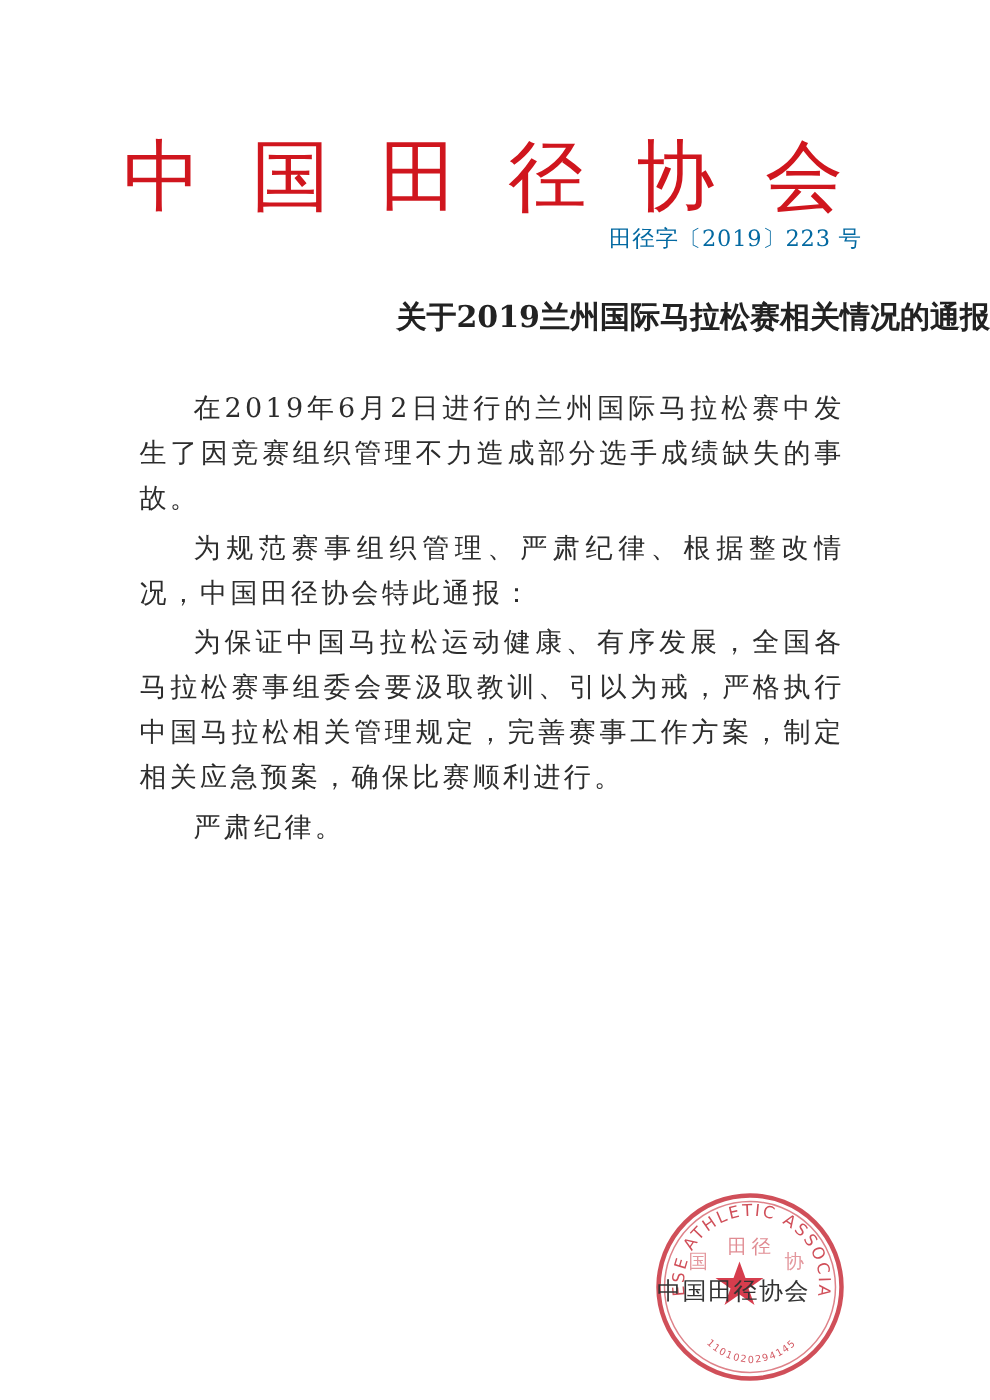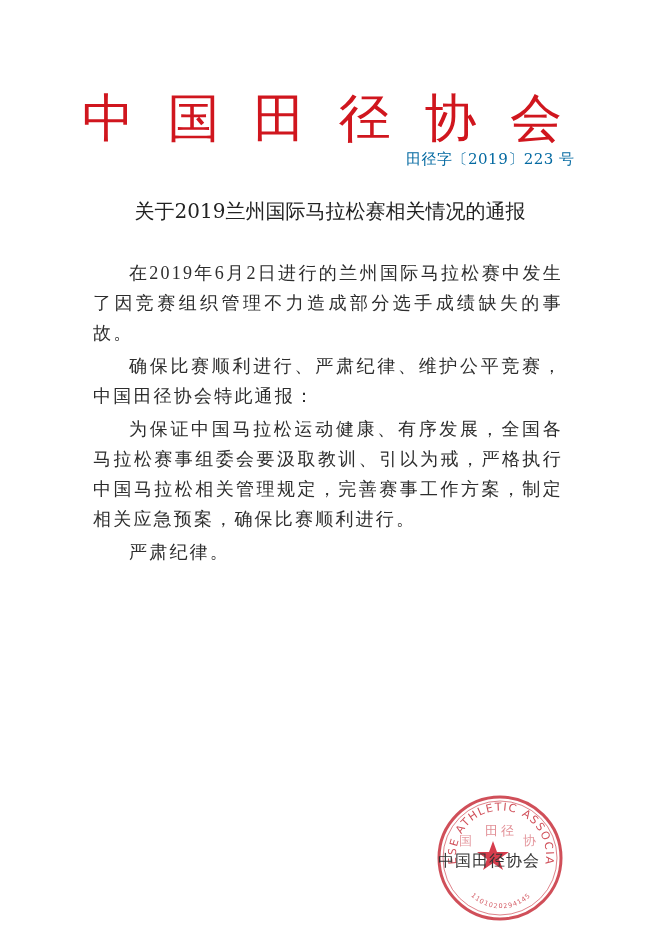--- a/index.html
+++ b/index.html
@@ -35,39 +35,39 @@
       left: 406px;
       font-size: 15px;
       color: #0369a1;
       letter-spacing: 0.5px;
     }
     .doc-subject {
       position: absolute;
       top: 198px;
       left: 0;
       width: 660px;
-      text-align: center;
+      text-align: right;
       font-size: 20px;
       color: #222;
+      font-weight: bold;
     }
     .body-text {
       position: absolute;
       top: 258px;
       left: 93px;
       width: 470px;
       font-size: 18px;
       line-height: 30px;
       color: #2d2d2d;
       letter-spacing: 2.2px;
     }
     .body-text p {
       margin: 0 0 3px 0;
       text-indent: 2em;
       text-align: justify;
-      font-family: Liberation Serif, serif;
     }
     .body-text p.addressee {
       text-indent: 0;
       font-weight: bold;
       font-family: "DejaVu Sans", "Liberation Sans", sans-serif;
       color: #1a1a1a;
       letter-spacing: 1.6px;
     }
     .seal {
       position: absolute;
@@ -99,21 +99,21 @@
   <span>协</span>
   <span>会</span>
 </div>
 
 <div class="doc-number">田径字〔2019〕223 号</div>
 
 <div class="doc-subject">关于2019兰州国际马拉松赛相关情况的通报</div>
 
 <div class="body-text">
   <p>在2019年6月2日进行的兰州国际马拉松赛中发生了因竞赛组织管理不力造成部分选手成绩缺失的事故。</p>
-  <p>确保比赛顺利进行、严肃纪律、维护公平竞赛，中国田径协会特此通报：</p>
+  <p>为规范赛事组织管理、严肃纪律、根据整改情况，中国田径协会特此通报：</p>
   <p>为保证中国马拉松运动健康、有序发展，全国各马拉松赛事组委会要汲取教训、引以为戒，严格执行中国马拉松相关管理规定，完善赛事工作方案，制定相关应急预案，确保比赛顺利进行。</p>
   <p>严肃纪律。</p>
 </div>
 
 <svg class="seal" viewBox="0 0 130 130" xmlns="http://www.w3.org/2000/svg">
   <defs>
     <path id="sealTopArc" d="M 22 72 A 45 45 0 1 1 110 72"></path>
     <path id="sealBottomArc" d="M 30 95 A 42 42 0 0 0 102 95"></path>
   </defs>
   <circle cx="65" cy="65" r="61" fill="none" stroke="#c8303c" stroke-width="3" opacity="0.85"></circle>

